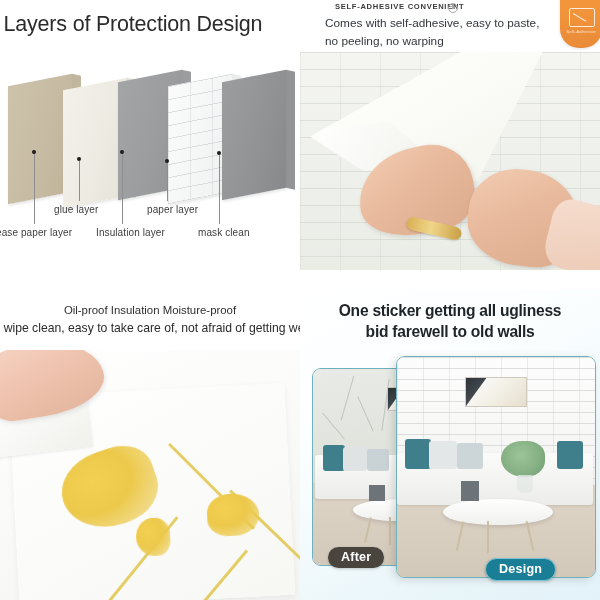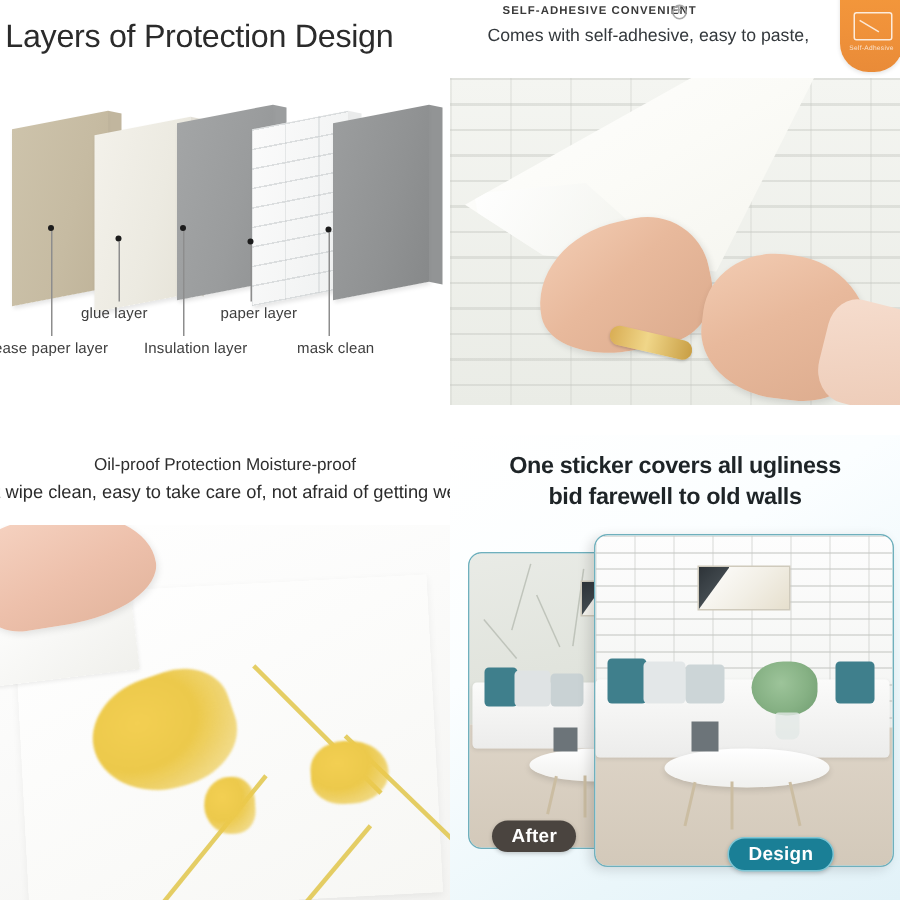--- a/index.html
+++ b/index.html
@@ -347,20 +347,21 @@
     <div class="lbl" style="left:198px; top:227px;">mask clean</div>
   </div>
 
   <div class="quad" id="q-tr">
 
     <div id="tr-kicker">SELF-ADHESIVE CONVENIENT</div>
     <div id="tr-kicker-icon"></div>
 
     <div id="tr-copy">
       <div>Comes with self-adhesive, easy to paste,</div>
+      <div>no peeling, no warping</div>
     </div>
 
     <div id="tr-badge">
       <div id="tr-badge-glyph"></div>
       <div id="tr-badge-cap">Self-Adhesive</div>
     </div>
 
     <div id="tr-photo">
       <div id="tr-wall"></div>
       <div id="tr-sheet">
@@ -370,42 +371,42 @@
       <div class="hand" id="hand-right"></div>
       <div id="sleeve"></div>
       <div id="bracelet"></div>
     </div>
   </div>
 
   <div class="gap-h"></div>
 
   <div class="quad" id="q-bl">
 
-    <div id="bl-line1">Oil-proof Protection Moisture-proof</div>
+    <div id="bl-line1">Oil-proof Insulation Moisture-proof</div>
     <div id="bl-line2">ust wipe clean, easy to take care of, not afraid of getting wet</div>
 
     <div id="bl-photo">
       <div id="bl-panel">
         <div class="seam" id="seam1"></div>
         <div class="seam" id="seam2"></div>
         <div class="seam" id="seam3"></div>
         <div class="seam" id="seam4"></div>
         <div class="stain" id="stain1"></div>
         <div class="stain" id="stain2"></div>
         <div class="stain" id="stain3"></div>
       </div>
       <div id="bl-cloth"></div>
       <div id="bl-hand"></div>
     </div>
   </div>
 
   <div class="quad" id="q-br">
 
     <div id="br-head">
-      <span>One sticker covers all ugliness</span>
+      <span>One sticker getting all ugliness</span>
       <span>bid farewell to old walls</span>
     </div>
 
     <div class="ba-card" id="card-before">
       <div class="room">
         <div class="wall-old">
           <div class="crack" style="left:34px; top:6px;  height:46px; transform:rotate(16deg);"></div>
           <div class="crack" style="left:52px; top:26px; height:38px; transform:rotate(-24deg);"></div>
           <div class="crack" style="left:72px; top:10px; height:52px; transform:rotate(8deg);"></div>
           <div class="crack" style="left:20px; top:40px; height:34px; transform:rotate(-40deg);"></div>

